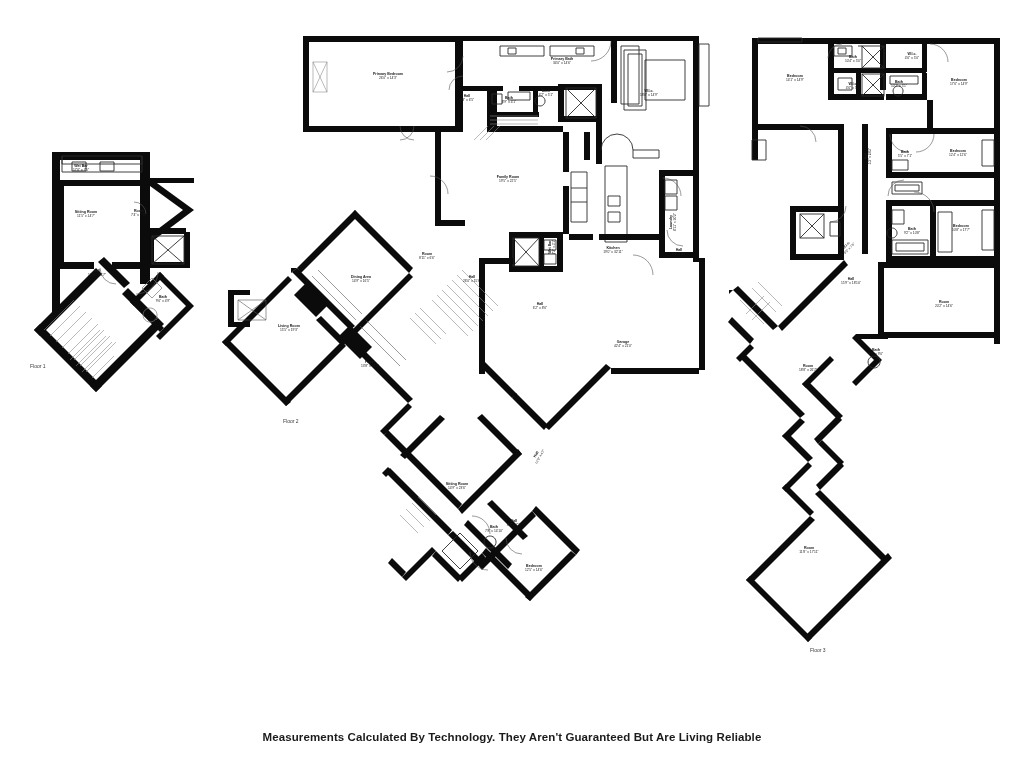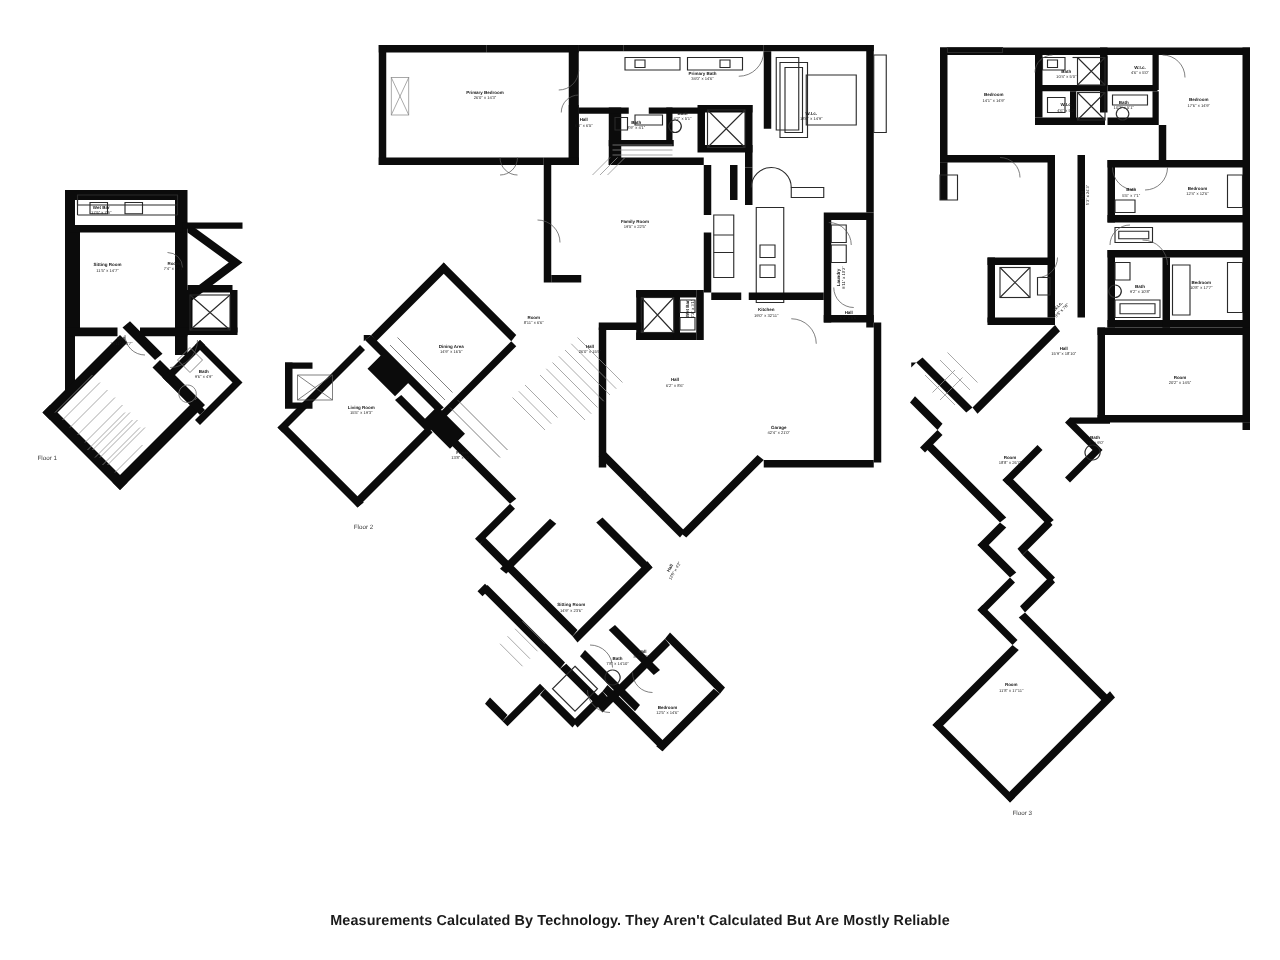--- a/index.html
+++ b/index.html
@@ -544,13 +544,13 @@
         <text class="rmdim" x="809" y="553.4">11'8" x 17'11"</text>
       </g>
     </g>
   <g id="floorlabels">
       <text class="floorlabel" x="30" y="368">Floor 1</text>
       <text class="floorlabel" x="283" y="423">Floor 2</text>
       <text class="floorlabel" x="810" y="652">Floor 3</text>
     </g>
 </svg>
 
-<div class="caption">Measurements Calculated By Technology. They Aren't Calculated But Are Mostly Reliable</div>
+<div class="caption">Measurements Calculated By Technology. They Aren't Guaranteed But Are Living Reliable</div>
 
 </body></html>

